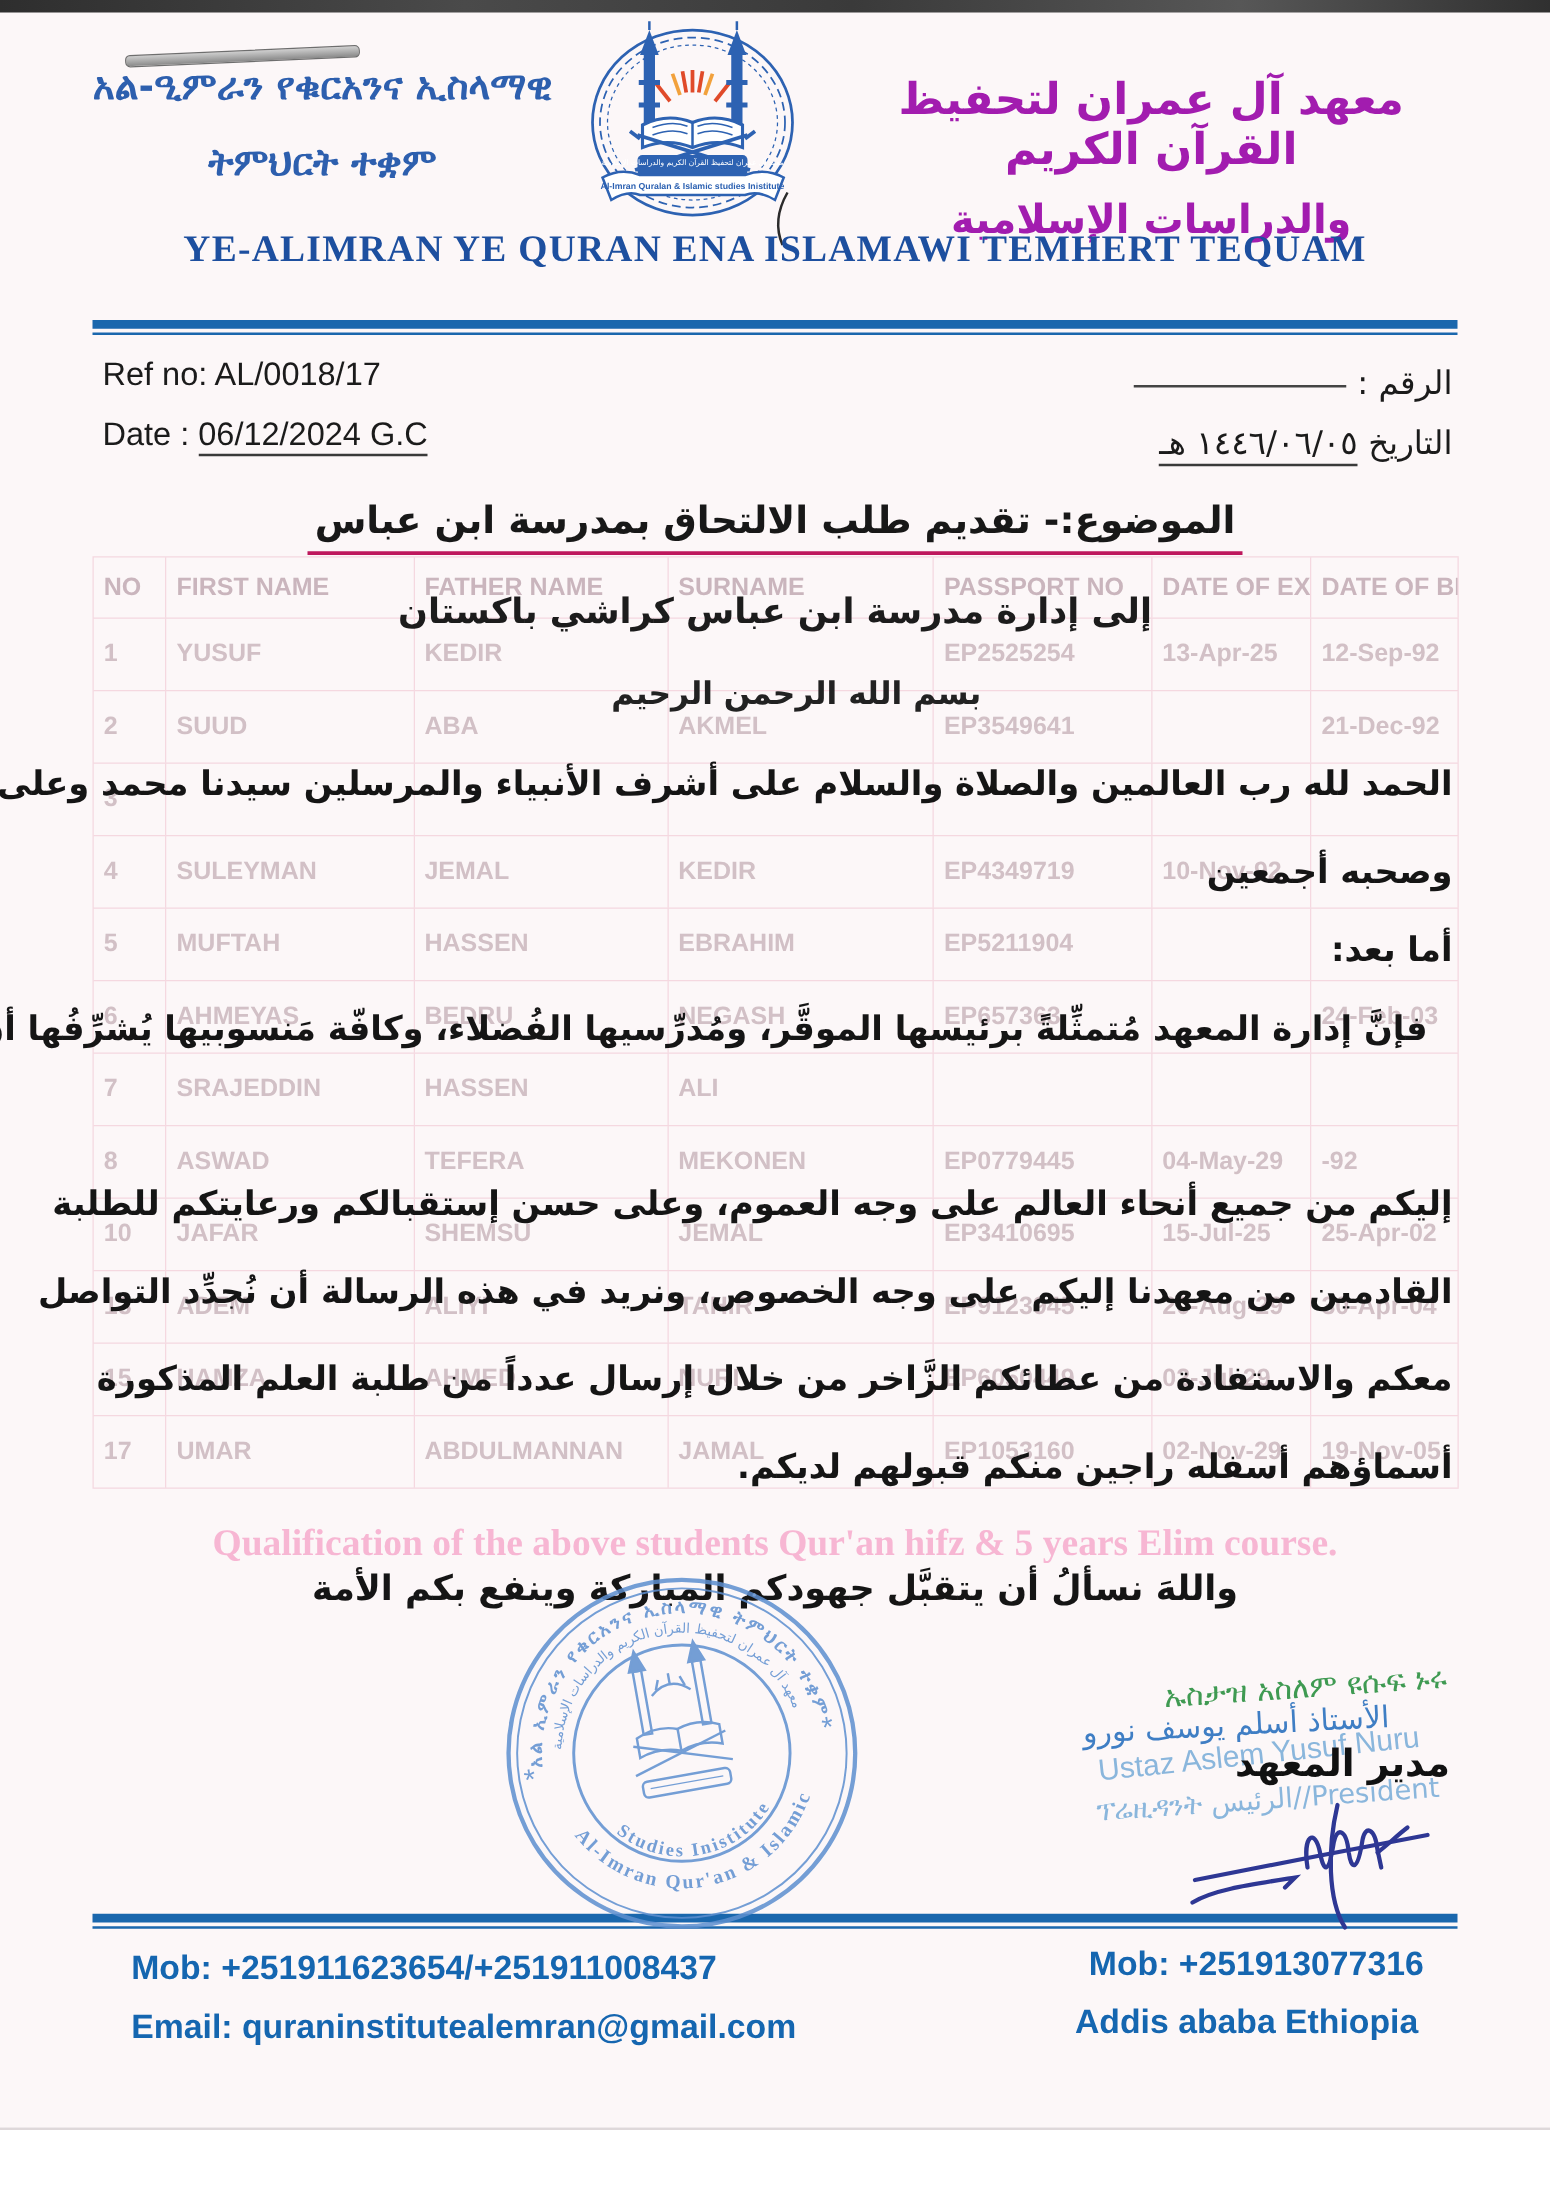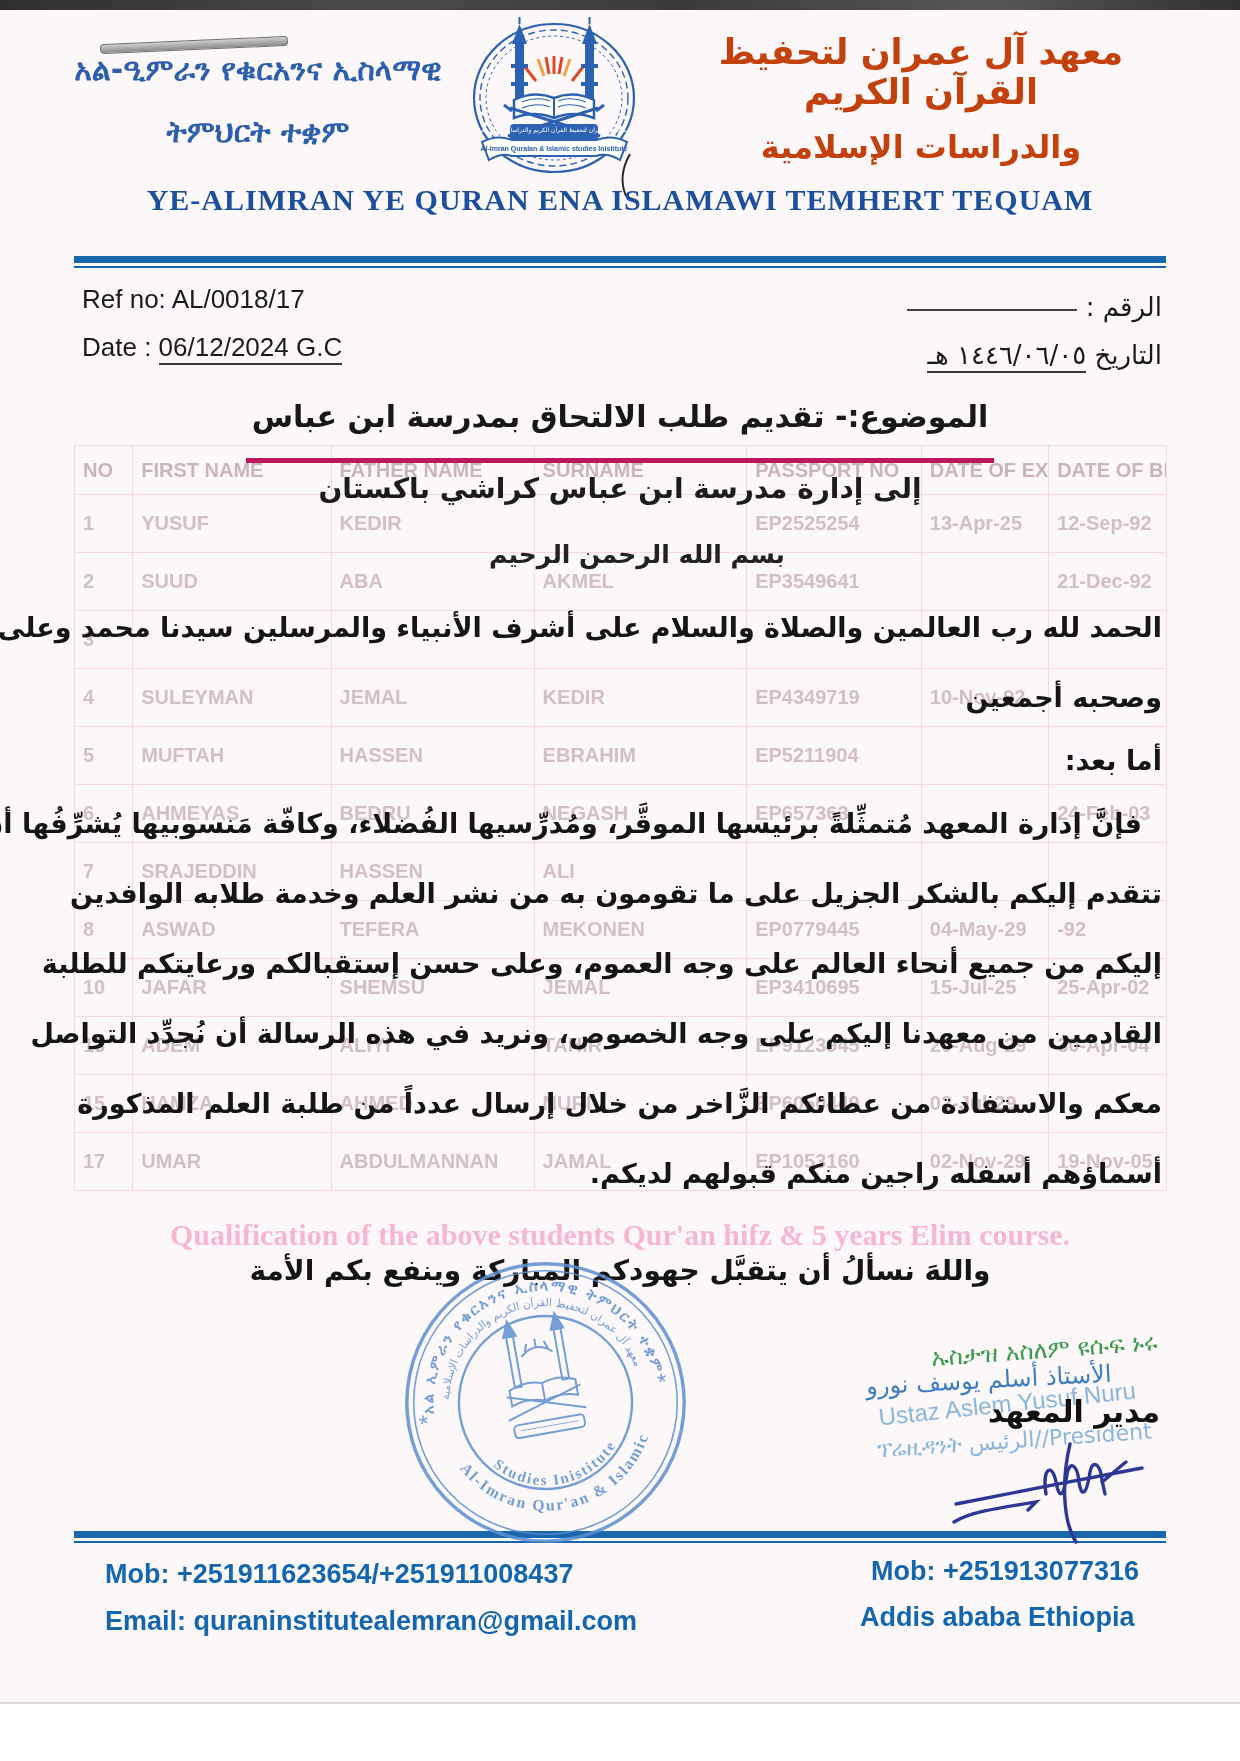--- a/index.html
+++ b/index.html
@@ -10,36 +10,36 @@
   .am{font-family:"DejaVu Sans",sans-serif;}
   
   .topstrip{top:0;left:0;width:1240px;height:10px;
     background:linear-gradient(to right,#2e2e2e 0%,#4a4a4a 30%,#3a3a3a 55%,#575757 80%,#303030 100%);}
   .staple{top:40px;left:100px;width:186px;height:8px;border-radius:4px;
     background:linear-gradient(#cfcfcf,#8a8a8a);border:1px solid #6e6e6e;transform:rotate(-2.5deg);}
   
   .amh-block{top:52px;left:58px;width:400px;text-align:center;color:#2d5fae;font-weight:bold;}
   .amh1{font-size:30px;}
   .amh2{font-size:30px;margin-top:26px;}
-  .arb-block{top:32px;left:678px;width:486px;text-align:center;color:#c2410c;font-weight:bold;}
+  .arb-block{top:60px;left:678px;width:486px;text-align:center;color:#a21caf;font-weight:bold;}
   .arb1{font-size:35px;}
   .arb2{font-size:32px;margin-top:16px;}
   .entitle{top:183px;left:0;width:1240px;text-align:center;color:#1d4f9f;
     font-family:"Liberation Serif",serif;font-weight:bold;font-size:30px;letter-spacing:1px;}
   .rule{left:74px;width:1092px;height:3px;border-top:7px solid #1a67ad;border-bottom:2.5px solid #1a67ad;}
   .rule-top{top:256px;}
   .rule-bottom{top:1531px;}
   
   .meta{font-size:26px;color:#1b1b1b;}
   .u{border-bottom:2px solid #3a3a3a;padding-bottom:1px;}
   .blank-line{display:inline-block;width:170px;border-bottom:2px solid #444;transform:translateY(-5px);}
   
   .subject-wrap{top:399px;left:0;width:1240px;text-align:center;z-index:5;}
   .subject{display:inline-block;font-weight:bold;font-size:30px;color:#181818;
-    border-bottom:5px solid #be185d;padding:0 6px 24px 6px;}
+    border-bottom:3px solid #be185d;padding:0 6px 7px 6px;}
   .addressee{top:472px;left:0;width:1240px;text-align:center;font-weight:700;font-size:28px;color:#1c1c1c;z-index:5;}
   .basmala{top:540px;left:0;width:1240px;text-align:center;font-weight:600;font-size:25px;color:#222;z-index:5;padding-left:17px;}
   .bline{right:78px;white-space:nowrap;font-weight:bold;font-size:27px;color:#151515;z-index:5;}
   .closing{top:1254px;left:0;width:1240px;text-align:center;font-weight:bold;font-size:28px;color:#151515;z-index:5;}
   
   .ghost-table{top:445px;left:74px;width:1092px;z-index:1;border-left:1.5px solid rgba(238,186,200,.5);border-top:1.5px solid rgba(238,186,200,.5);}
   .g-row{display:flex;height:57px;border-bottom:1.5px solid rgba(238,186,200,.5);}
   .g-head{height:48px;}
   .g-cell{border-right:1.5px solid rgba(238,186,200,.5);display:flex;align-items:center;
     padding-left:8px;color:rgba(168,138,148,.5);font-weight:bold;font-size:20px;overflow:hidden;white-space:nowrap;}
@@ -273,21 +273,20 @@
   <div class="abs subject-wrap">
     <span class="subject ar">الموضوع:- تقديم طلب الالتحاق بمدرسة ابن عباس</span>
   </div>
   <div class="abs addressee ar">إلى إدارة مدرسة ابن عباس كراشي باكستان</div>
   <div class="abs basmala ar">بسم الله الرحمن الرحيم</div>
 
   <div class="abs bline ar" style="top:612px;">الحمد لله رب العالمين والصلاة والسلام على أشرف الأنبياء والمرسلين سيدنا محمد وعلى آله</div>
   <div class="abs bline ar" style="top:682px;">وصحبه أجمعين</div>
   <div class="abs bline ar" style="top:745px;">أما بعد:</div>
   <div class="abs bline ar" style="top:808px;right:98px;">فإنَّ إدارة المعهد مُتمثِّلةً برئيسها الموقَّر، ومُدرِّسيها الفُضلاء، وكافّة مَنسوبيها يُشرِّفُها أن</div>
-  <div class="abs bline ar" style="top:878px;">تتقدم إليكم بالشكر الجزيل على ما تقومون به من نشر العلم وخدمة طلابه الوافدين</div>
   <div class="abs bline ar" style="top:948px;">إليكم من جميع أنحاء العالم على وجه العموم، وعلى حسن إستقبالكم ورعايتكم للطلبة</div>
   <div class="abs bline ar" style="top:1018px;">القادمين من معهدنا إليكم على وجه الخصوص، ونريد في هذه الرسالة أن نُجدِّد التواصل</div>
   <div class="abs bline ar" style="top:1088px;">معكم والاستفادة من عطائكم الزَّاخر من خلال إرسال عدداً من طلبة العلم المذكورة</div>
   <div class="abs bline ar" style="top:1158px;">أسماؤهم أسفله راجين منكم قبولهم لديكم.</div>
   <div class="abs closing ar">واللهَ نسألُ أن يتقبَّل جهودكم المباركة وينفع بكم الأمة</div>
 
   <svg class="abs" style="left:398px;top:1255px;z-index:6;opacity:.85;" width="295" height="295" viewBox="0 0 300 300">
     <g transform="rotate(-10 150 150)" stroke="#5d8fd0" fill="none">
       <circle cx="150" cy="150" r="141" stroke-width="3.5"></circle>
       <circle cx="150" cy="150" r="134" stroke-width="1.6"></circle>

